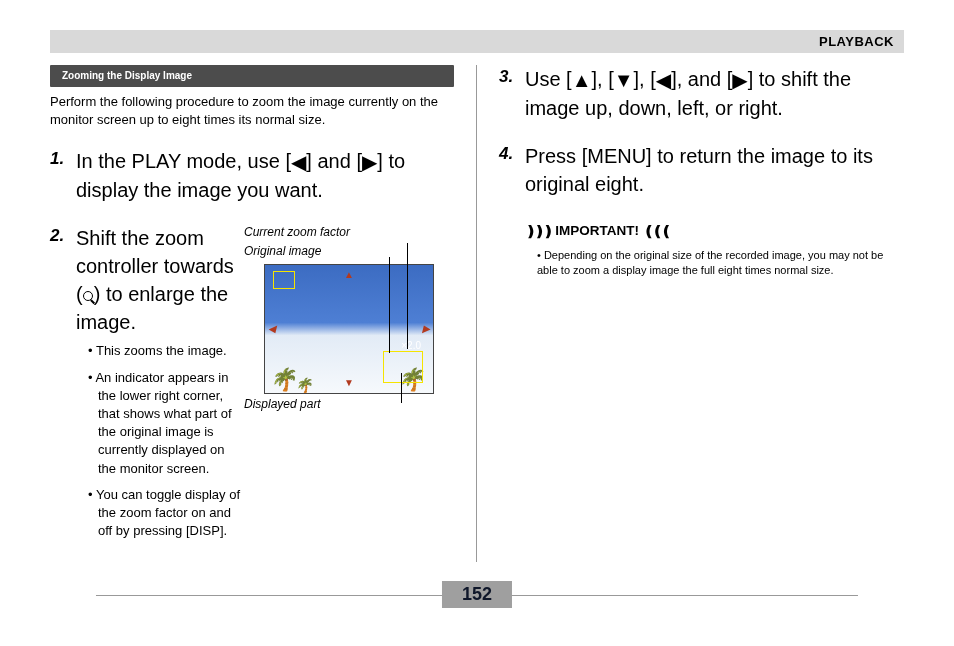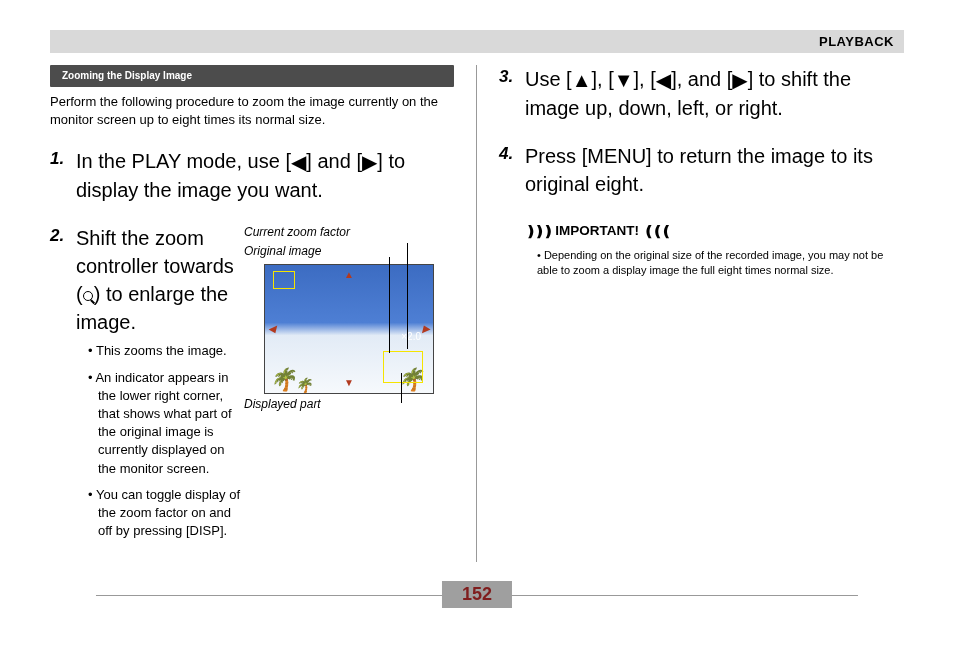--- a/index.html
+++ b/index.html
@@ -93,42 +93,42 @@
   .arrow.right{right:3px;top:50%;transform:translateY(-50%)}
   .zoom-outer{
     position:absolute;right:10px;bottom:10px;width:38px;height:30px;
     border:1.5px solid #f5e400;
   }
   .zoom-inner{
     position:absolute;left:8px;top:6px;width:20px;height:16px;
     border:1.5px solid #f5e400;
   }
   .zoom-factor{
-    position:absolute;right:12px;bottom:49px;font-size:10px;font-style:normal;
+    position:absolute;right:12px;bottom:40px;font-size:10px;font-style:normal;
     color:#fff;font-weight:normal;
   }
   .leader{position:absolute;background:#000}
   .fig-caption-bottom{margin-top:2px;display:block}
   .important-row{
     font-weight:bold;font-size:13.5px;margin:18px 0 6px 26px;
     display:flex;align-items:center;gap:4px;
   }
   .important-text{padding-left:38px;padding-right:6px;font-size:11px}
   .arrows-deco{letter-spacing:-3px;font-size:14px}
   .page-number-wrap{
     position:absolute;left:50%;bottom:8px;transform:translateX(-50%);
     text-align:center;
   }
   .page-number-wrap .line{
     height:1px;background:#999;position:absolute;top:50%;width:380px;
   }
   .page-number-wrap .line.l{right:36px}
   .page-number-wrap .line.r{left:36px}
   .page-number{
-    position:relative;display:inline-block;background:#9f9f9f;color:#7f1d1d;
+    position:relative;display:inline-block;background:#9f9f9f;color:#0f172a;
     font-weight:bold;font-size:18px;padding:3px 20px;z-index:2;
   }
   .sym{display:inline-block;vertical-align:-1px}
   .magnifier{display:inline-block;position:relative;width:11px;height:11px;vertical-align:-1px}
   .magnifier .circle{position:absolute;left:0;top:0;width:8px;height:8px;border:1.3px solid #000;border-radius:50%}
   .magnifier .handle{position:absolute;left:8px;top:8px;width:5px;height:1.5px;background:#000;transform:rotate(45deg);transform-origin:left center}
 </style>
 </head>
 <body>
 

